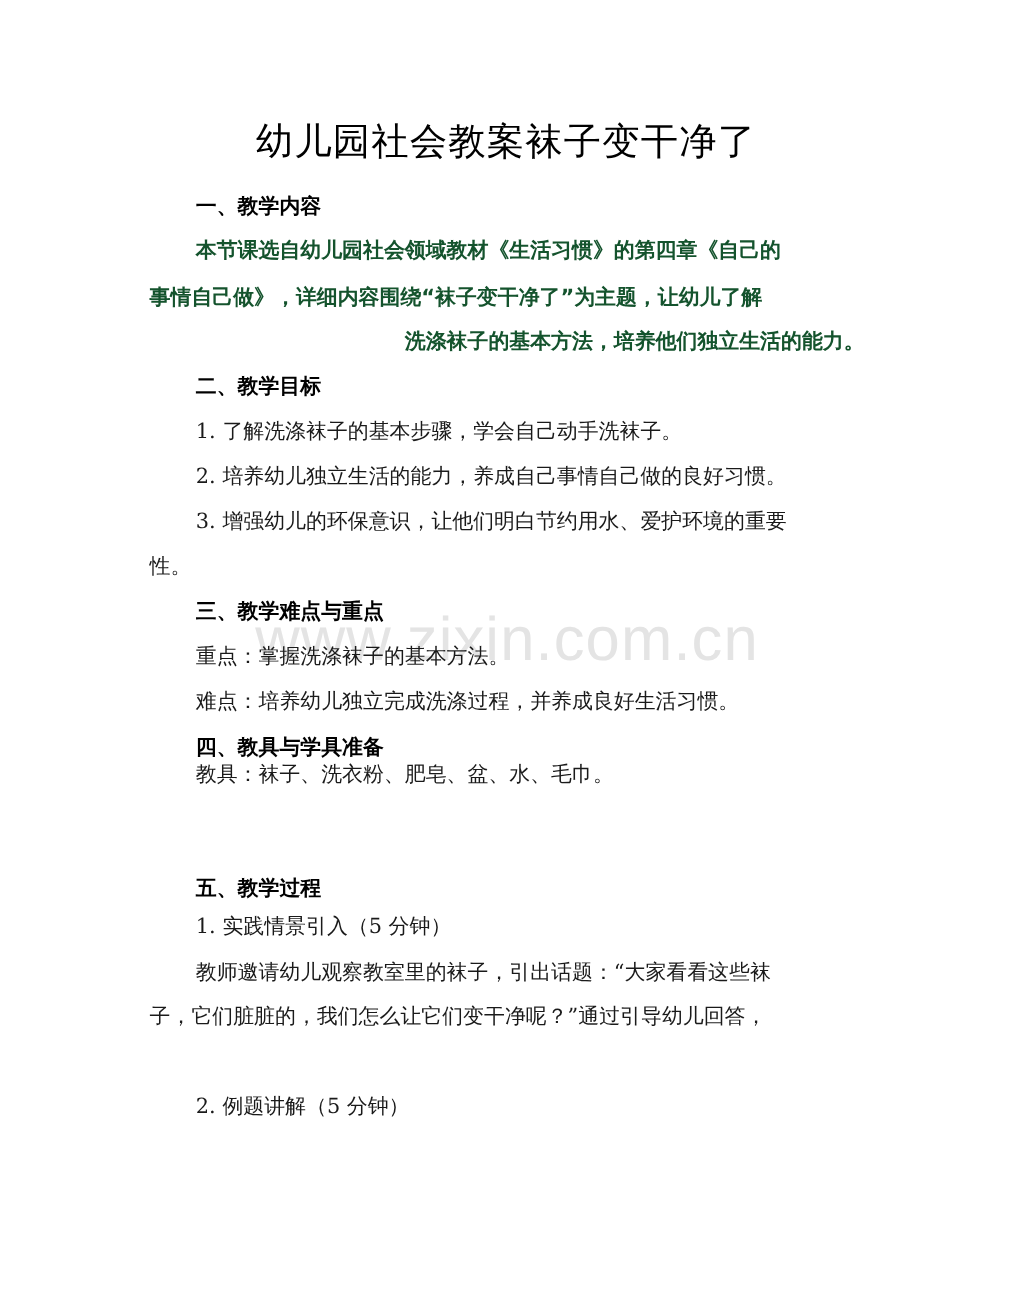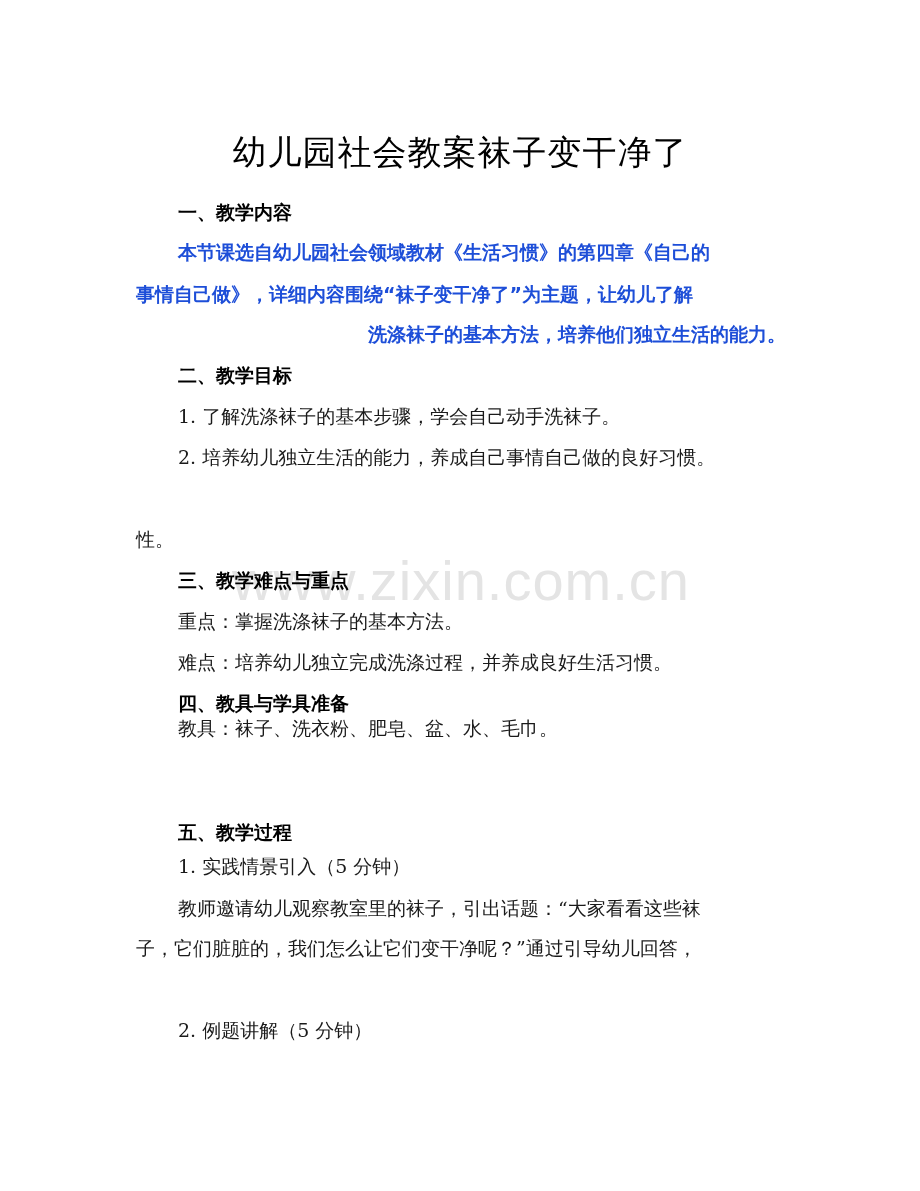--- a/index.html
+++ b/index.html
@@ -6,41 +6,42 @@
     body { width: 920px; height: 1191px; position: relative; overflow: hidden;
            font-family: "DejaVu Serif", "Liberation Serif", serif; color: #111; }
     .page { position: absolute; left: 0; top: 0; width: 920px; height: 1191px; }
     .title { position: absolute; left: 0; width: 920px; top: 106px; text-align: center;
              font-family: "DejaVu Sans", "Liberation Sans", sans-serif; font-size: 34px;
              font-weight: normal; letter-spacing: 1px; color: #000; }
     .line { position: absolute; left: 136px; width: 650px; font-size: 19px; line-height: 24px;
             white-space: nowrap; color: #1a1a1a; }
     .indent { left: 178px; }
     .heading { font-family: "DejaVu Sans", "Liberation Sans", sans-serif; font-weight: bold; color: #000; }
-    .bold { font-family: "DejaVu Sans", "Liberation Sans", sans-serif; font-weight: bold; color: #1d4ed8; }
+    .bold { font-family: "DejaVu Sans", "Liberation Sans", sans-serif; font-weight: bold; color: #14532d; }
     .watermark { position: absolute; left: 232px; top: 548px; font-family: "Liberation Sans", sans-serif;
                  font-size: 56px; color: #e4e4e4; letter-spacing: 1px; z-index: 0; }
-    .line, .title { z-index: 1; margin-top: 24px; }
+    .line, .title { z-index: 1; }
   </style>
 </head>
 <body>
 
 <div class="page">
   <div class="watermark">www.zixin.com.cn</div>
 
   <div class="title">幼儿园社会教案袜子变干净了</div>
 
   <div class="line indent heading" style="top:176px;">一、教学内容</div>
   <div class="line indent bold" style="top:216px;">本节课选自幼儿园社会领域教材《生活习惯》的第四章《自己的</div>
   <div class="line bold" style="top:258px;">事情自己做》，详细内容围绕“袜子变干净了”为主题，让幼儿了解</div>
   <div class="line bold" style="top:298px;text-align:right;">洗涤袜子的基本方法，培养他们独立生活的能力。</div>
 
   <div class="line indent heading" style="top:339px;">二、教学目标</div>
   <div class="line indent" style="top:380px;">1. 了解洗涤袜子的基本步骤，学会自己动手洗袜子。</div>
   <div class="line indent" style="top:421px;">2. 培养幼儿独立生活的能力，养成自己事情自己做的良好习惯。</div>
+  <div class="line indent" style="top:462px;">3. 增强幼儿的环保意识，让他们明白节约用水、爱护环境的重要</div>
   <div class="line" style="top:503px;">性。</div>
 
   <div class="line indent heading" style="top:544px;">三、教学难点与重点</div>
   <div class="line indent" style="top:585px;">重点：掌握洗涤袜子的基本方法。</div>
   <div class="line indent" style="top:626px;">难点：培养幼儿独立完成洗涤过程，并养成良好生活习惯。</div>
 
   <div class="line indent heading" style="top:667px;">四、教具与学具准备</div>
   <div class="line indent" style="top:692px;">教具：袜子、洗衣粉、肥皂、盆、水、毛巾。</div>
 
   <div class="line indent heading" style="top:796px;">五、教学过程</div>

